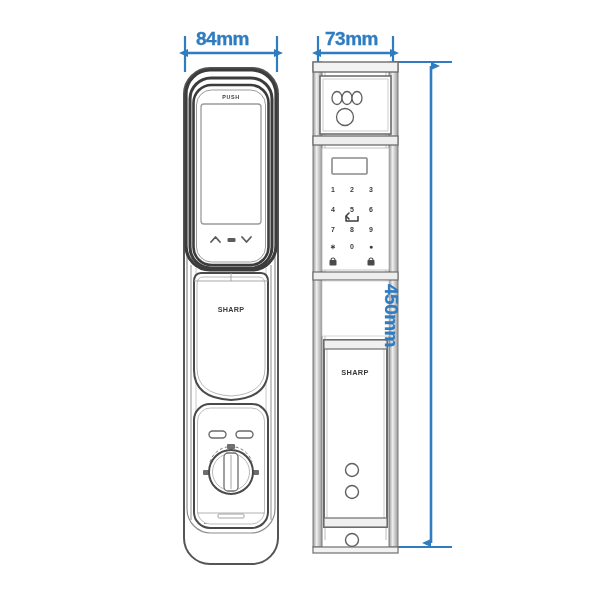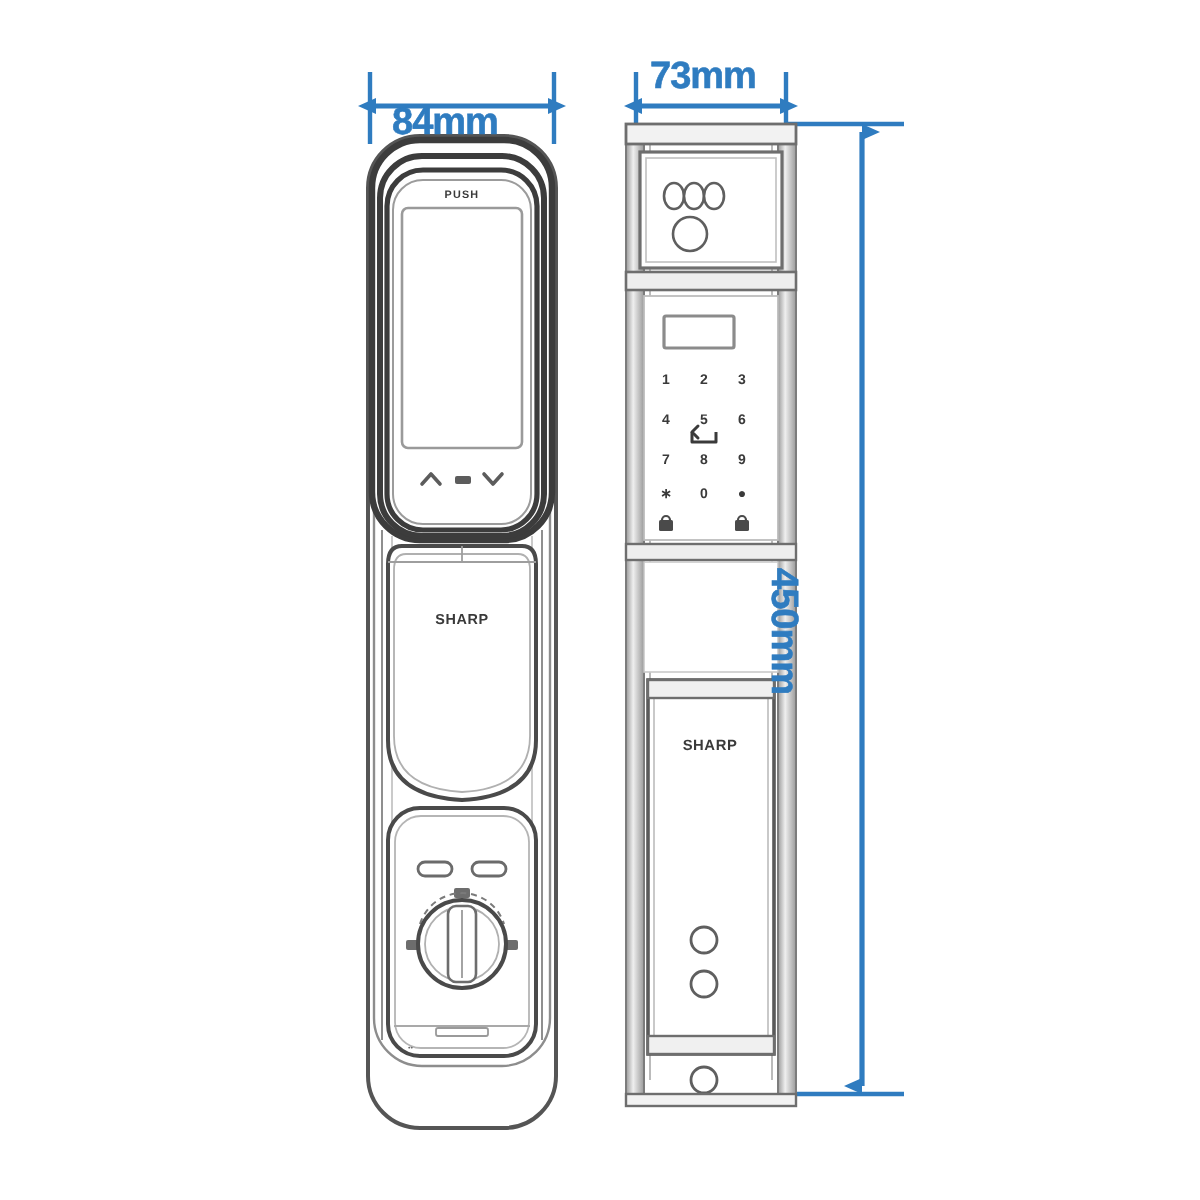--- a/index.html
+++ b/index.html
@@ -12,21 +12,21 @@
   }
   #stage{position:absolute;left:0;top:0;width:600px;height:600px;}
   .dim-label{
     position:absolute;
     color:#2f7cc0;
     font-weight:bold;
     letter-spacing:-0.5px;
     white-space:nowrap;
     -webkit-text-stroke:0.3px #2f7cc0;
   }
-  #lbl-84{left:196px;top:28px;font-size:19px;margin-top:23px;}
+  #lbl-84{left:196px;top:28px;font-size:19px;}
   #lbl-73{left:325px;top:28px;font-size:19px;text-align:right;}
   #lbl-450{
     left:402px;top:284px;font-size:19px;
     transform:rotate(90deg);
     transform-origin:left top;
   }
 </style>
 </head>
 <body>
 

